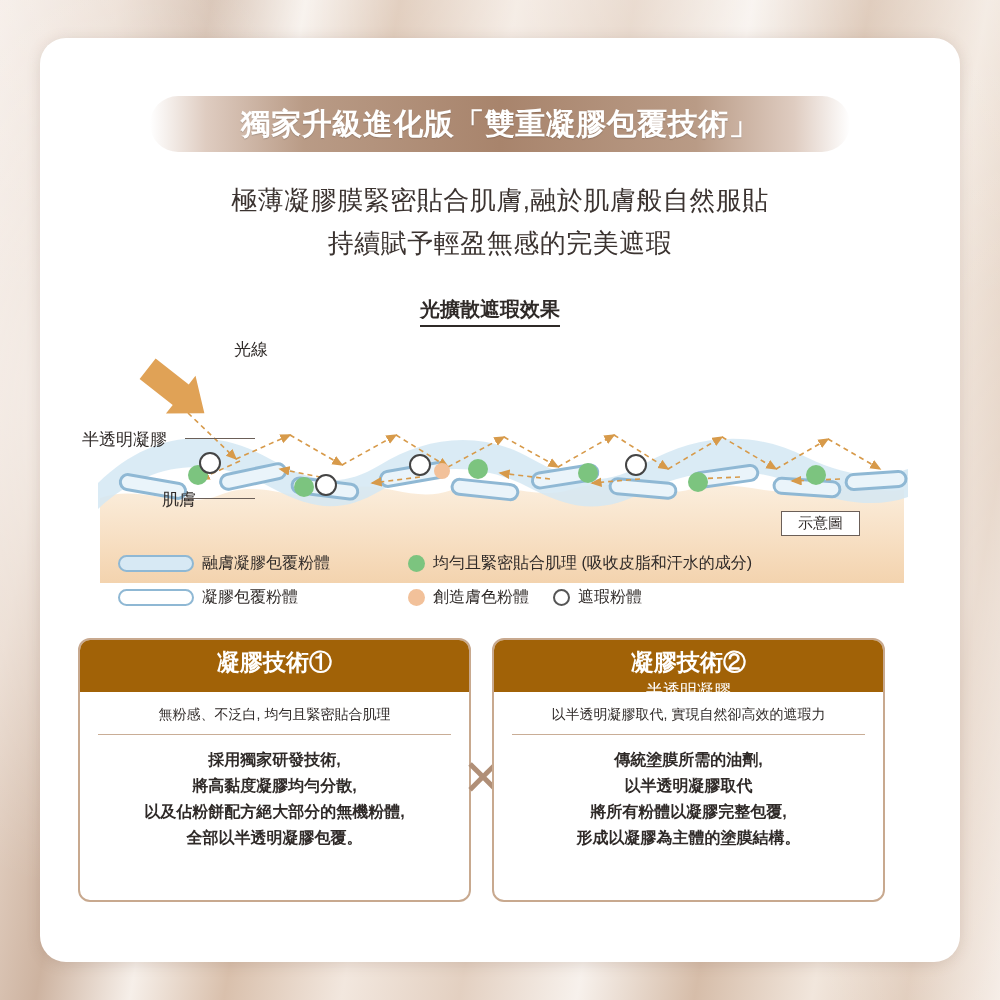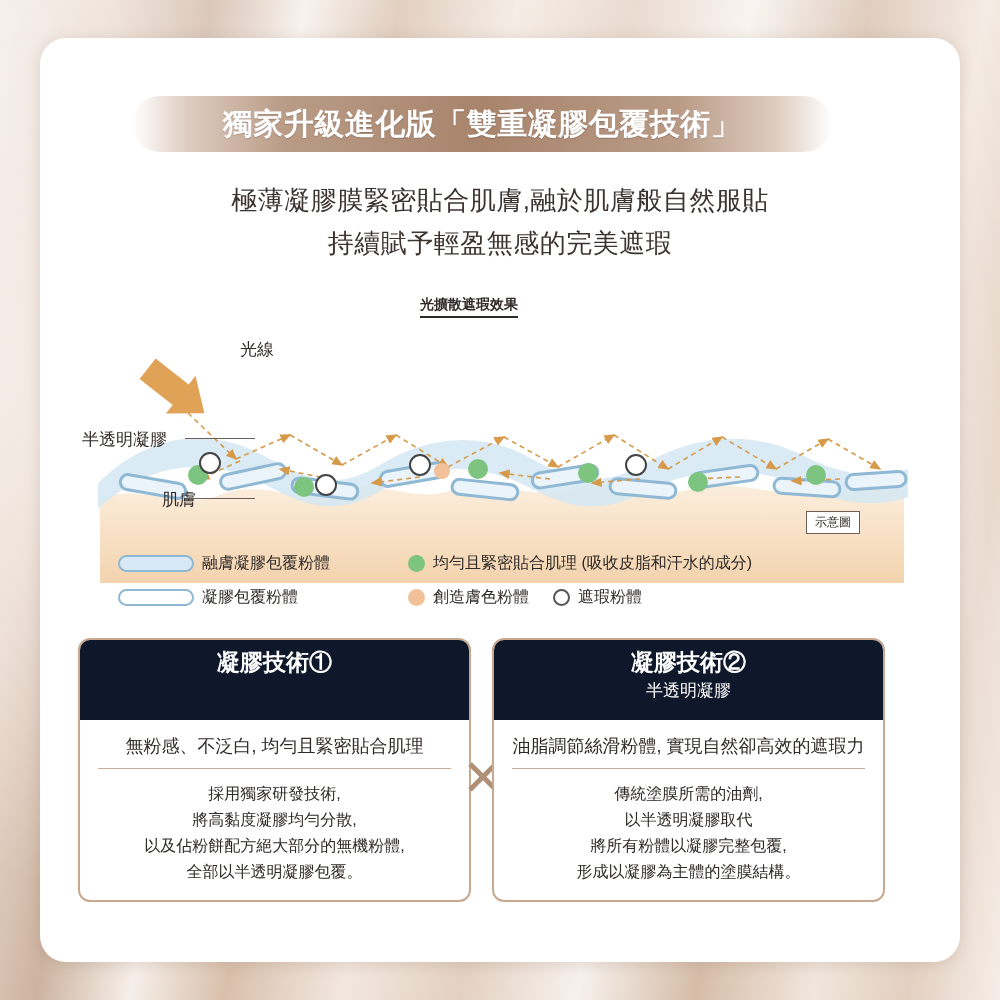--- a/index.html
+++ b/index.html
@@ -52,21 +52,21 @@
     height: 924px;
     background: #ffffff;
     border-radius: 26px;
     box-shadow: 0 2px 14px rgba(120, 90, 70, .18);
     overflow: hidden;
   }
 
   
   #banner {
     position: absolute;
-    left: 92px;
+    left: 110px;
     top: 58px;
     width: 700px;
     height: 56px;
     background: linear-gradient(90deg,
       rgba(196,162,141,0) 0%,
       rgba(196,162,141,.55) 8%,
       #b99b86 22%,
       #a8846c 50%,
       #b99b86 78%,
       rgba(196,162,141,.55) 92%,
@@ -102,52 +102,52 @@
     position: absolute;
     left: 40px;
     top: 245px;
     width: 840px;
     height: 330px;
   }
   #diagram-title {
     position: absolute;
     left: 380px;
     top: 258px;
-    font-size: 14px;
+    font-size: 20px;
     font-weight: bold;
     color: #2f2a28;
     border-bottom: 2px solid #2f2a28;
     padding-bottom: 2px;
   }
   .lead-label {
     position: absolute;
     font-size: 17px;
     color: #2f2a28;
     white-space: nowrap;
   }
-  #lbl-light   { left: 200px; top: 300px; }
+  #lbl-light   { left: 194px; top: 300px; }
   #lbl-gel     { left: 42px;  top: 390px; }
   #lbl-skin    { left: 122px; top: 450px; }
   .lead-line {
     position: absolute;
     height: 1px;
     background: #6b5f58;
   }
   #line-gel  { left: 145px; top: 400px; width: 70px; }
   #line-skin { left: 145px; top: 460px; width: 70px; }
 
   #note-box {
     position: absolute;
     right: 100px;
     top: 473px;
     border: 1px solid #6b5f58;
     background: #fff;
-    font-size: 12px;
-    color: #2f2a28;
-    padding: 2px 8px;
+    font-size: 15px;
+    color: #2f2a28;
+    padding: 2px 16px;
   }
 
   
   #legend {
     position: absolute;
     left: 78px;
     top: 508px;
     width: 780px;
     font-size: 16px;
     color: #2f2a28;
@@ -193,50 +193,51 @@
     border: 2px solid #c8a98f;
     border-radius: 12px;
     background: #fff;
     overflow: hidden;
     box-sizing: border-box;
   }
   #panel-left  { left: 38px; }
   #panel-right { left: 452px; }
 
   .panel-head {
-    height: 80px;
-    background: #0f172a;
+    height: 52px;
+    background: #a16207;
     color: #fff;
     text-align: center;
     padding-top: 6px;
     box-sizing: border-box;
   }
   .panel-head .h1 {
     font-size: 23px;
     font-weight: bold;
     line-height: 32px;
   }
   .panel-head .h2 {
     font-size: 17px;
     line-height: 26px;
   }
   .panel-sub {
     margin: 14px 18px 0 18px;
     text-align: center;
-    font-size: 18px;
+    font-size: 14px;
     color: #2f2a28;
     padding-bottom: 10px;
     border-bottom: 1px solid #c9ad96;
   }
   .panel-body {
     margin-top: 12px;
     text-align: center;
     font-size: 16px;
     line-height: 26px;
     color: #2f2a28;
+    font-weight: bold;
   }
 
   #cross {
     position: absolute;
     left: 418px;
     top: 715px;
     width: 50px;
     height: 50px;
     color: #b08f77;
     font-size: 50px;
@@ -388,21 +389,21 @@
     </div>
   </div>
 
   <div id="cross">✕</div>
 
   <div class="panel" id="panel-right">
     <div class="panel-head">
       <div class="h1">凝膠技術②</div>
       <div class="h2">半透明凝膠</div>
     </div>
-    <div class="panel-sub">油脂調節絲滑粉體, 實現自然卻高效的遮瑕力</div>
+    <div class="panel-sub">以半透明凝膠取代, 實現自然卻高效的遮瑕力</div>
     <div class="panel-body">
       <div>傳統塗膜所需的油劑,</div>
       <div>以半透明凝膠取代</div>
       <div>將所有粉體以凝膠完整包覆,</div>
       <div>形成以凝膠為主體的塗膜結構。</div>
     </div>
   </div>
 
 </div>
 

